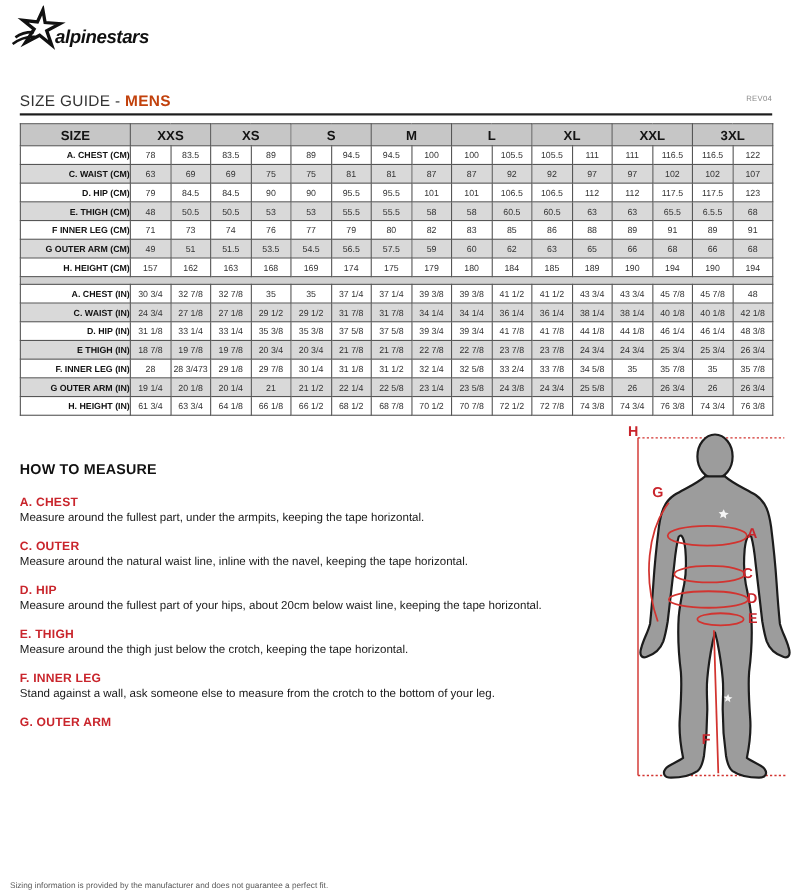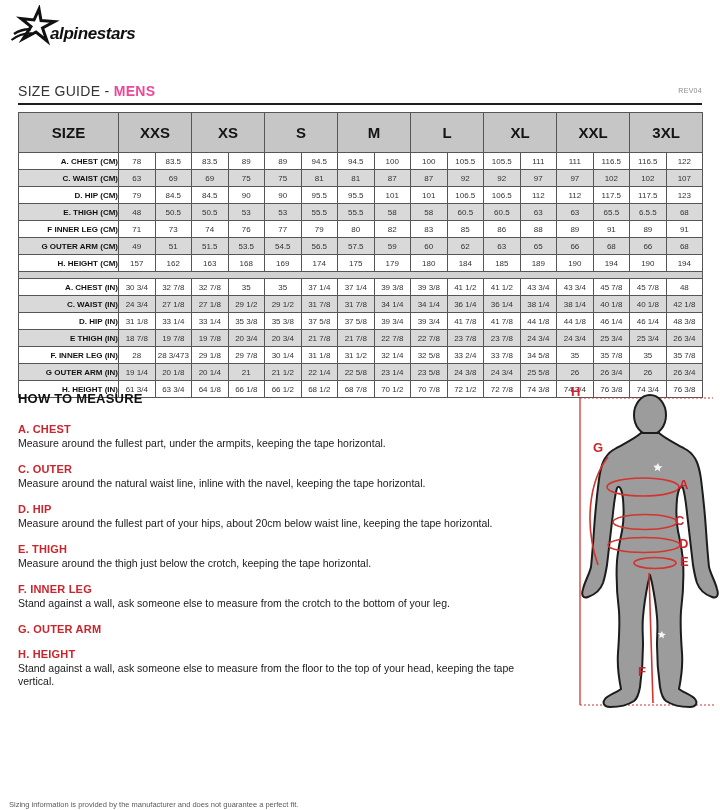--- a/index.html
+++ b/index.html
@@ -7,43 +7,43 @@
   body { width:720px; height:810px; position:relative; overflow:hidden;
          font-family:"Liberation Sans", sans-serif; color:#1a1a1a; }
 
   
   .logo { position:absolute; left:8px; top:5px; width:160px; height:46px; }
 
   
   .title-row { position:absolute; left:18px; top:83px; width:684px; height:18px; }
   .page-title { font-size:14px; letter-spacing:.3px; color:#333; }
   .page-title .t-prefix { font-weight:normal; }
-  .page-title .t-bold { font-weight:bold; color:#ec4899; }
+  .page-title .t-bold { font-weight:bold; color:#c2410c; }
   .rev { position:absolute; right:0; top:4px; font-size:7px; color:#8a8a8a; letter-spacing:.3px; }
   .title-rule { position:absolute; left:18px; top:103px; width:684px; height:2px; background:#1c1c1c; }
 
   
   table.size-table { position:absolute; left:18px; top:112px; width:684px;
         border-collapse:collapse; table-layout:fixed;
         border:1px solid #2a2a2a; }
   .size-table th, .size-table td { border:1px solid #565656; text-align:center;
         vertical-align:middle; overflow:hidden; white-space:nowrap; }
-  .size-table thead th { background:#c6c6c6; color:#141414; font-size:15px;
-        font-weight:bold; height:40px; }
+  .size-table thead th { background:#c6c6c6; color:#141414; font-size:12px;
+        font-weight:bold; height:20px; }
   .size-table tbody th { font-size:8px; font-weight:bold; color:#111;
         text-align:right; padding-left:5px; }
   .size-table tbody td { font-size:8px; color:#333; }
   .size-table tbody tr { height:17px; }
   .size-table tbody tr.shade { background:#d9d9d9; }
   .size-table tbody tr.sep { height:7px; background:#d2d2d2; }
   .size-table tbody tr.sep td { border-left:1px solid #565656; }
 
   
   .measure { position:absolute; left:18px; top:391px; width:535px; }
-  .measure h2 { font-size:13px; font-weight:bold; color:#111; margin-bottom:17px; letter-spacing:.2px; }
+  .measure h2 { font-size:13px; font-weight:bold; color:#111; margin-bottom:17px; letter-spacing:.2px;margin-top:28px; }
   .m-item { margin-bottom:13px; }
   .m-head { font-size:11px; font-weight:bold; color:#c9252c; margin-bottom:2px; letter-spacing:.2px; }
   .m-text { font-size:10.5px; color:#1a1a1a; line-height:13px; }
 
   
   .figure { position:absolute; left:555px; top:385px; width:165px; height:332px; }
   .figure text { font-family:"Liberation Sans", sans-serif; font-weight:bold;
         fill:#c9252c; font-size:13px; }
 
   
@@ -392,24 +392,20 @@
       <div class="m-item">
         <div class="m-head">E. THIGH</div>
         <div class="m-text">Measure around the thigh just below the crotch, keeping the tape horizontal.</div>
       </div>
       <div class="m-item">
         <div class="m-head">F. INNER LEG</div>
         <div class="m-text">Stand against a wall, ask someone else to measure from the crotch to the bottom of your leg.</div>
       </div>
       <div class="m-item">
         <div class="m-head">G. OUTER ARM</div>
-      </div>
-      <div class="m-item">
-        <div class="m-head">H. HEIGHT</div>
-        <div class="m-text">Stand against a wall, ask someone else to measure from the floor to the top of your head, keeping the tape vertical.</div>
       </div>
     </div>
 </div>
 
 <svg class="figure" viewBox="0 0 165 332">
 
   <line x1="25" y1="13" x2="158" y2="13" stroke="#d23430" stroke-width="1.2" stroke-dasharray="2,2"></line>
   <line x1="25" y1="13" x2="25" y2="320" stroke="#d23430" stroke-width="1.3"></line>
   <line x1="25" y1="320" x2="161" y2="320" stroke="#d23430" stroke-width="1.2" stroke-dasharray="2,2"></line>
 

